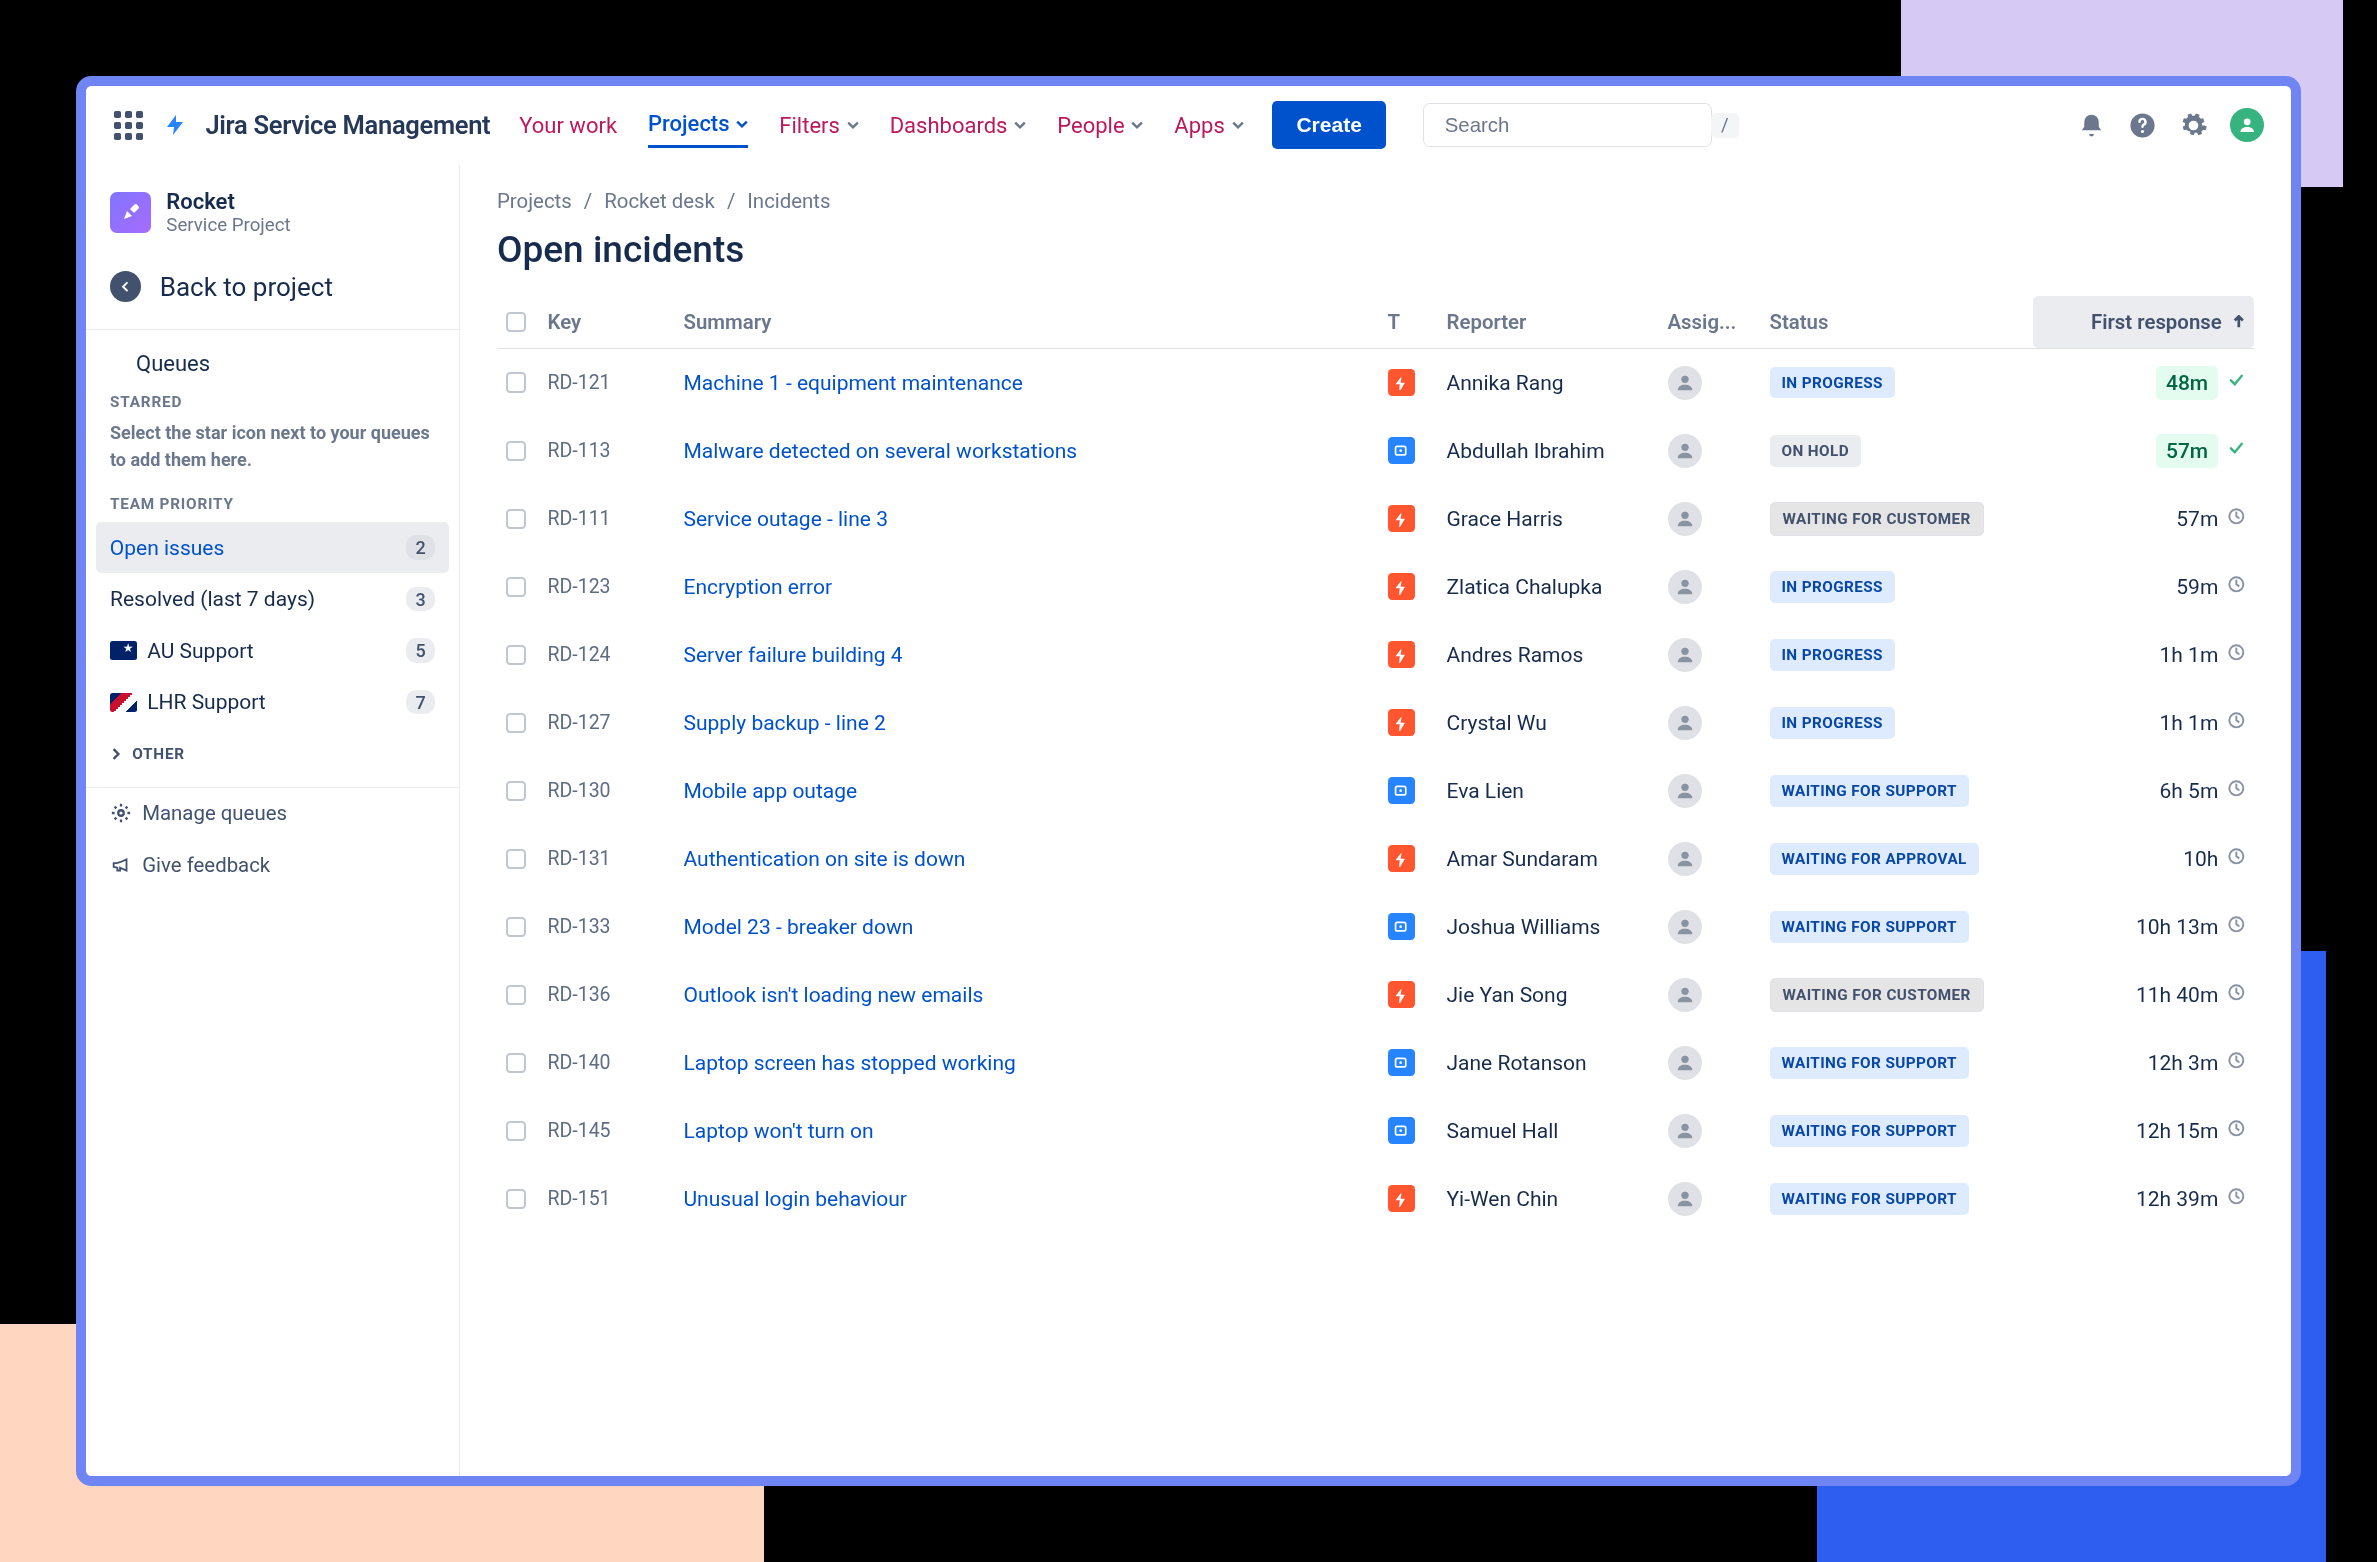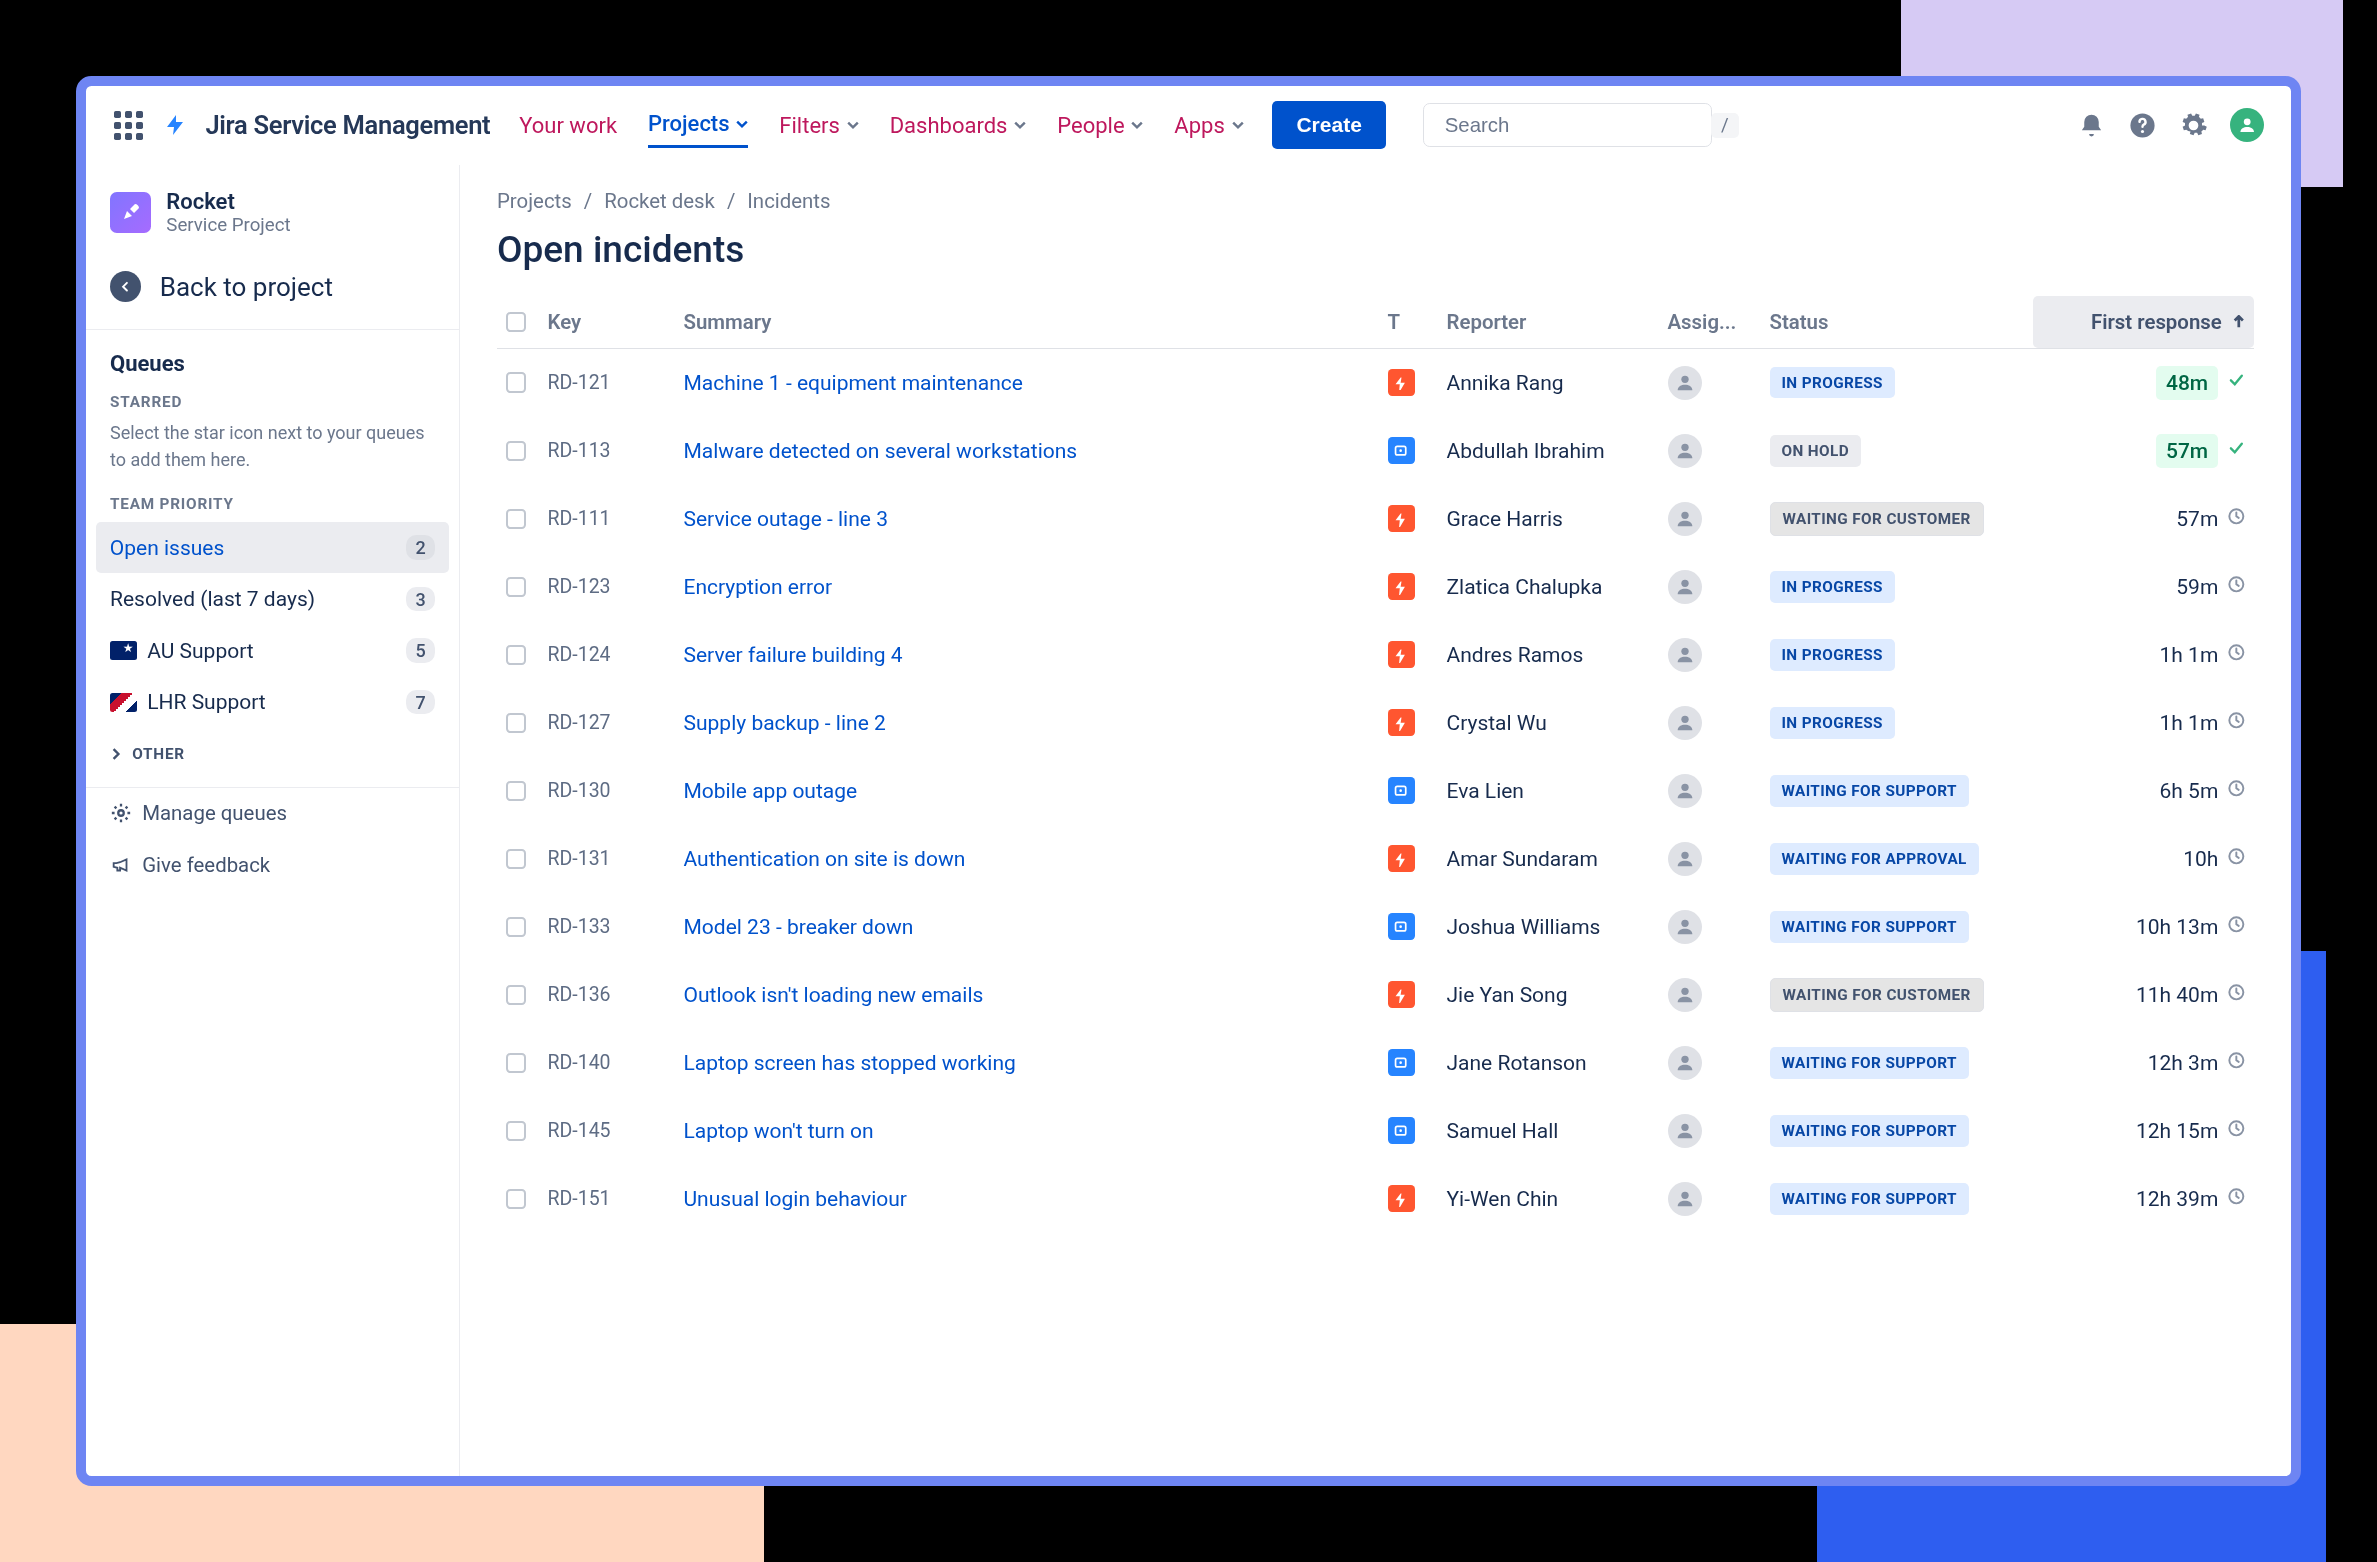--- a/index.html
+++ b/index.html
@@ -39,23 +39,23 @@
   .sidebar { width:374px; border-right:1.7px solid #ebecf0; padding:24px 0 0 0; display:flex; flex-direction:column; }
   .proj { display:flex; align-items:center; gap:15.3px; padding:0 24px 20.4px; }
   .proj-ic { width:41px; height:41px; border-radius:6.8px; background:linear-gradient(135deg,#8175ff,#a66bff);
              display:flex; align-items:center; justify-content:center; }
   .proj-name { font-size:22px; font-weight:600; color:#172b4d; }
   .proj-sub  { font-size:18.7px; color:#6b778c; }
   .back { display:flex; align-items:center; gap:18.7px; padding:15.3px 24px 22px; cursor:pointer; border-bottom:1.7px solid transparent;}
   .back-ic { width:31px; height:31px; border-radius:50%; background:#42526e; display:flex; align-items:center; justify-content:center; }
   .back-txt { font-size:26px; color:#172b4d; }
   .sep { height:1.7px; background:#ebecf0; margin:3.4px 0 20.4px; }
-  .sb-title { font-size:22px; font-weight:700; color:#172b4d; padding:0 24px 17px; }
+  .sb-title { font-size:22px; font-weight:400; color:#172b4d; padding:0 24px 17px;margin-left:26px; }
   .sb-caps  { font-size:15.3px; font-weight:700; letter-spacing:0.8px; color:#6b778c; padding:0 24px 8.5px; }
-  .sb-hint  { font-size:18px; color:#6b778c; padding:0 24px 22px; line-height:1.5; }
+  .sb-hint  { font-size:18px; color:#6b778c; padding:0 24px 22px; line-height:1.5;font-weight:bold; }
   .queue-item { display:flex; align-items:center; justify-content:space-between; padding:13.6px 24px; font-size:21px;
                 color:#172b4d; cursor:pointer; }
   .queue-item.active { background:#ebecf0; color:#0052cc; border-radius:5.1px; margin:0 10.2px; padding:13.6px 13.6px; }
   .queue-item .left { display:flex; align-items:center; gap:10.2px; }
   .badge-count { background:#ebecf0; color:#42526e; border-radius:10.2px; min-width:29px; text-align:center; padding:1.7px 8.5px;
                  font-size:18px; font-weight:500; }
   .queue-item.active .badge-count { background:#dfe1e6; }
   .sb-other { display:flex; align-items:center; gap:10.2px; padding:17px 24px; font-size:15.3px; font-weight:700; letter-spacing:0.8px; color:#42526e; cursor:pointer; }
   .sb-foot { margin-top:6.8px; border-top:1.7px solid #ebecf0; }
   .sb-foot .queue-item { font-size:20.4px; color:#42526e; }

